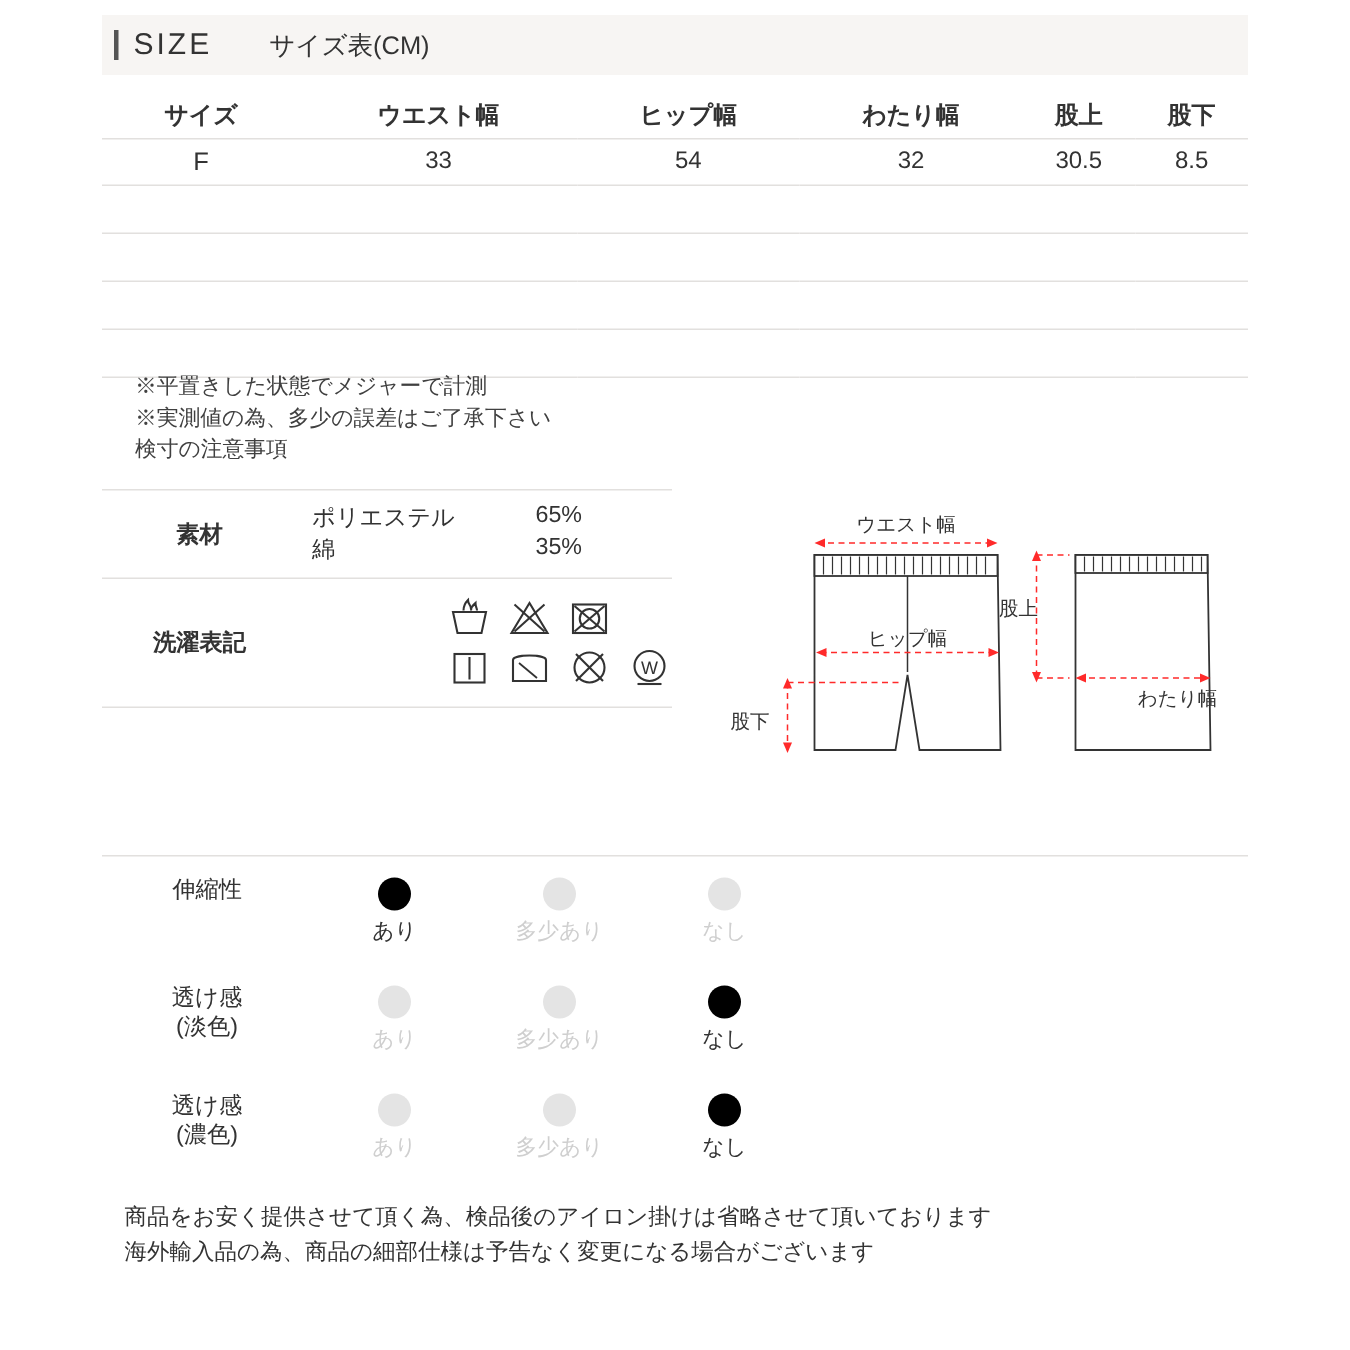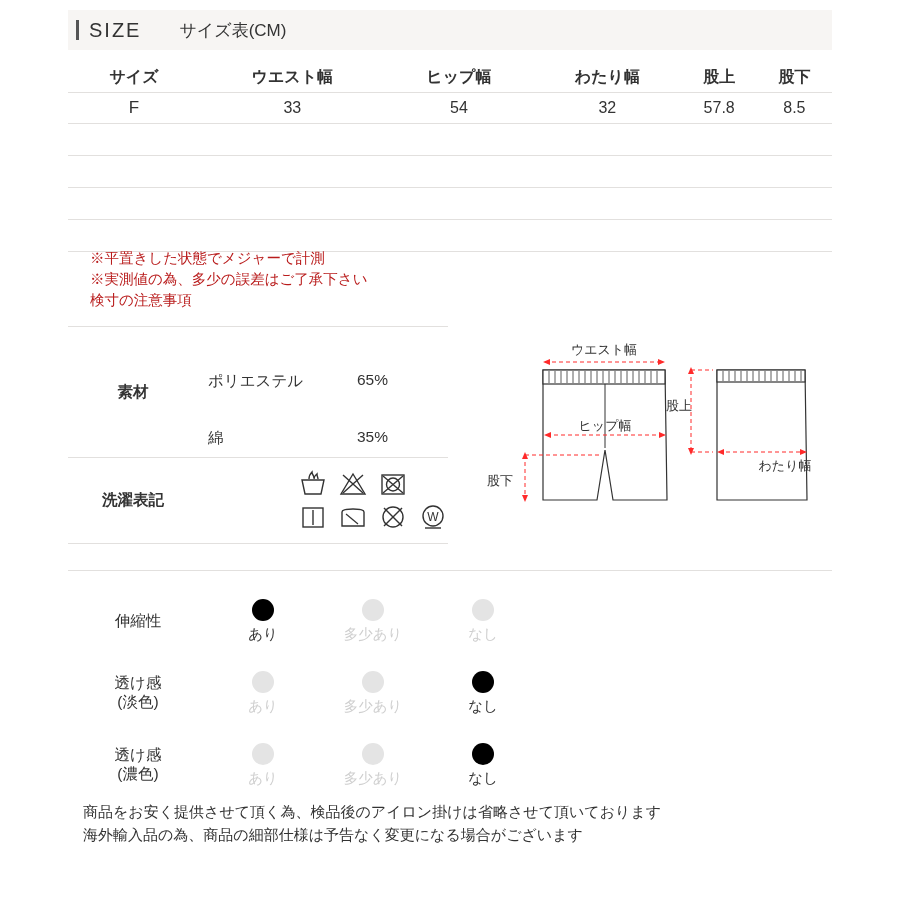--- a/index.html
+++ b/index.html
@@ -73,21 +73,21 @@
   .meas-table td.size-cell { font-size: 17px; }
   .meas-table tr.empty td { height: 29px; }
 
   
   .notes {
     position: absolute;
     left: 90px;
     top: 248px;
     font-size: 14.5px;
     line-height: 1.45;
-    color: #b91c1c;
+    color: #404040;
   }
 
   
   .spec-table {
     position: absolute;
     left: 68px;
     top: 326px;
     width: 380px;
     border-collapse: collapse;
   }
@@ -105,21 +105,20 @@
     font-weight: bold;
   }
   .spec-table td.val {
     text-align: left;
     padding-left: 10px;
   }
   .mat-line {
     display: flex;
     width: 180px;
     justify-content: space-between;
-    margin-top: 36px;
   }
   .center-val { text-align: center; width: 220px; }
 
   
   .wash-rows { padding-left: 90px; }
   .wash-row {
     display: flex;
     gap: 10px;
     margin: 3px 0;
   }
@@ -151,21 +150,21 @@
 
   
   .props {
     position: absolute;
     left: 68px;
     top: 585px;
     width: 500px;
   }
   .prop-row {
     display: flex;
-    align-items: center;
+    align-items: flex-start;
     height: 72px;
   }
   .prop-label {
     width: 140px;
     text-align: center;
     font-size: 15.5px;
     line-height: 1.2;
     color: #333;
   }
   .prop-opts {
@@ -232,21 +231,21 @@
         <th>股上</th>
         <th>股下</th>
       </tr>
     </thead>
     <tbody>
       <tr>
         <td class="size-cell">F</td>
         <td>33</td>
         <td>54</td>
         <td>32</td>
-        <td>57.8</td>
+        <td>30.5</td>
         <td>8.5</td>
       </tr>
       <tr class="empty">
           <td></td>
           <td></td>
           <td></td>
           <td></td>
           <td></td>
           <td></td>
         </tr>

